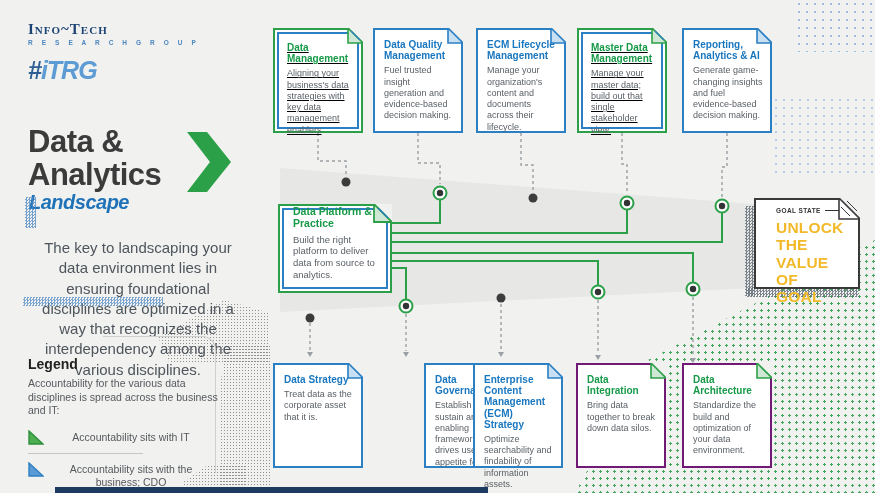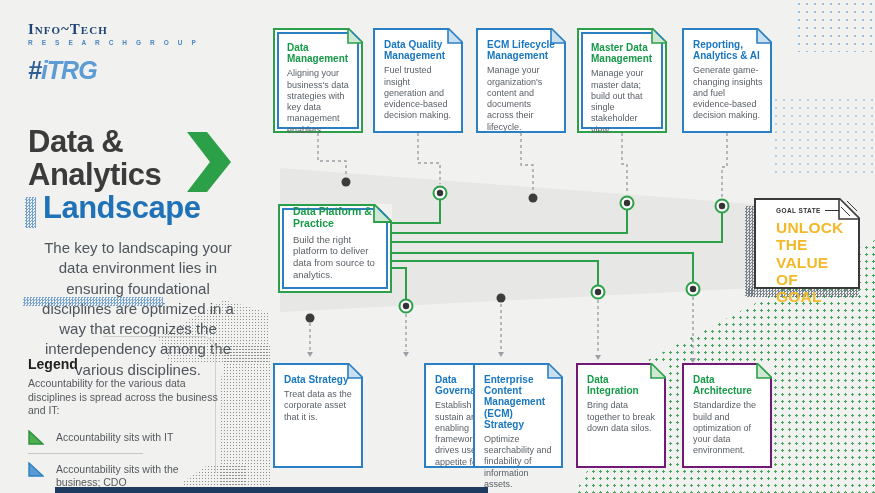--- a/index.html
+++ b/index.html
@@ -11,35 +11,35 @@
   .logo-main{font-family:"Liberation Serif",serif;font-variant:small-caps;font-weight:700;
              font-size:15px;letter-spacing:1px;color:#1c4474;line-height:1;}
   .logo-sub{font-size:6.5px;letter-spacing:3.6px;color:#4c87c0;font-weight:700;margin-top:2px;}
   .hashtag{position:absolute;left:28px;top:58px;font-size:25px;font-weight:800;line-height:1;
            font-style:italic;letter-spacing:-1px;}
   .hash-sym{color:#2d5f94;}
   .hash-txt{color:#5c9bd4;}
 
   .title-block{position:absolute;left:28px;top:126px;}
   .title-line{font-size:31px;font-weight:800;color:#3b3b3b;line-height:1.06;letter-spacing:-.5px;}
-  .title-landscape{font-size:31px;font-weight:800;color:#1f72b8;line-height:1.06;margin-left:15px;letter-spacing:-.5px;}
+  .title-landscape{font-size:20px;font-weight:800;color:#1f72b8;line-height:1.06;margin-left:1px;letter-spacing:-.5px;font-style:italic;}
   .chevron{position:absolute;left:187px;top:132px;}
   .halftone-sq{position:absolute;left:25px;top:197px;width:11px;height:31px;
     background-image:conic-gradient(#4a86c2 25%,transparent 25% 50%,#4a86c2 50% 75%,transparent 75%);
     background-size:3px 3px;opacity:.75;}
   .intro{position:absolute;left:42px;top:238px;width:192px;font-size:15px;line-height:1.35;color:#4e555c;text-align:center;}
   .halftone-strip{position:absolute;left:23px;top:297px;width:140px;height:9px;
     background-image:conic-gradient(#4a86c2 25%,transparent 25% 50%,#4a86c2 50% 75%,transparent 75%);
     background-size:3px 3px;opacity:.7;}
 
   .legend{position:absolute;left:28px;top:356px;width:205px;}
   .legend-title{font-size:14px;font-weight:800;color:#222;margin-bottom:5px;}
   .legend-desc{font-size:10.5px;line-height:1.3;color:#55595e;margin-bottom:12px;}
   .legend-row{display:flex;align-items:flex-start;gap:12px;margin:8px 0;}
-  .legend-label{font-size:10.5px;color:#55595e;line-height:1.25;padding-top:1px;width:150px;}
+  .legend-label{font-size:10.5px;color:#55595e;line-height:1.25;padding-top:1px;width:150px;text-align:center;}
   .legend-div{border-top:1px solid #c7c7c5;width:115px;margin:7px 0;}
   .legend-frame{position:absolute;left:103px;top:336px;width:112px;height:136px;
     border-top:1px solid #cfcfcd;border-right:1px solid #cfcfcd;border-top-right-radius:14px;}
 
   
   .speckle{position:absolute;background-image:radial-gradient(circle,#6e6e6e .7px,transparent .9px);
     background-size:3px 3px;opacity:.75;}
   .bluedots{position:absolute;background-image:radial-gradient(circle,#8fb4dc 1px,transparent 1.3px);
     background-size:8px 8px;opacity:.85;}
   .greendots{position:absolute;background-image:radial-gradient(circle,#44a65c 1px,transparent 1.3px);
@@ -49,21 +49,21 @@
   
   .beam{position:absolute;left:0;top:0;width:875px;height:493px;background:#e7e7e5;
     clip-path:polygon(280px 168px,754px 204px,754px 288px,280px 312px);}
 
   
   .card{position:absolute;width:90px;height:105px;background:#fff;box-sizing:border-box;
         padding:9px 7px 6px 9px;z-index:3;}
   .card-blue{border:2px solid #2b7fc3;}
   .card-green{border:2px solid #701a75;}
   .card-double{border:2px solid #2ca048;box-shadow:inset 0 0 0 2px #fff,inset 0 0 0 4px #2b7fc3;
-        padding:12px 9px 6px 12px;}
+        padding:12px 9px 6px 12px;text-decoration:underline;}
   .card-title{font-size:10px;font-weight:800;line-height:1.12;margin-bottom:4px;}
   .t-green{color:#169a48;}
   .t-blue{color:#1977c0;}
   .card-body{font-size:9px;line-height:1.25;color:#5b6167;}
   .fold{position:absolute;top:-2px;right:-2px;}
   .card-double .fold{top:-2px;right:-2px;}
 
   .center-card{position:absolute;left:278px;top:204px;width:114px;height:89px;background:#fff;
     box-sizing:border-box;border:2px solid #2ca048;box-shadow:inset 0 0 0 2px #fff,inset 0 0 0 4px #2b7fc3;
     padding:0 8px 6px 13px;z-index:4;}

